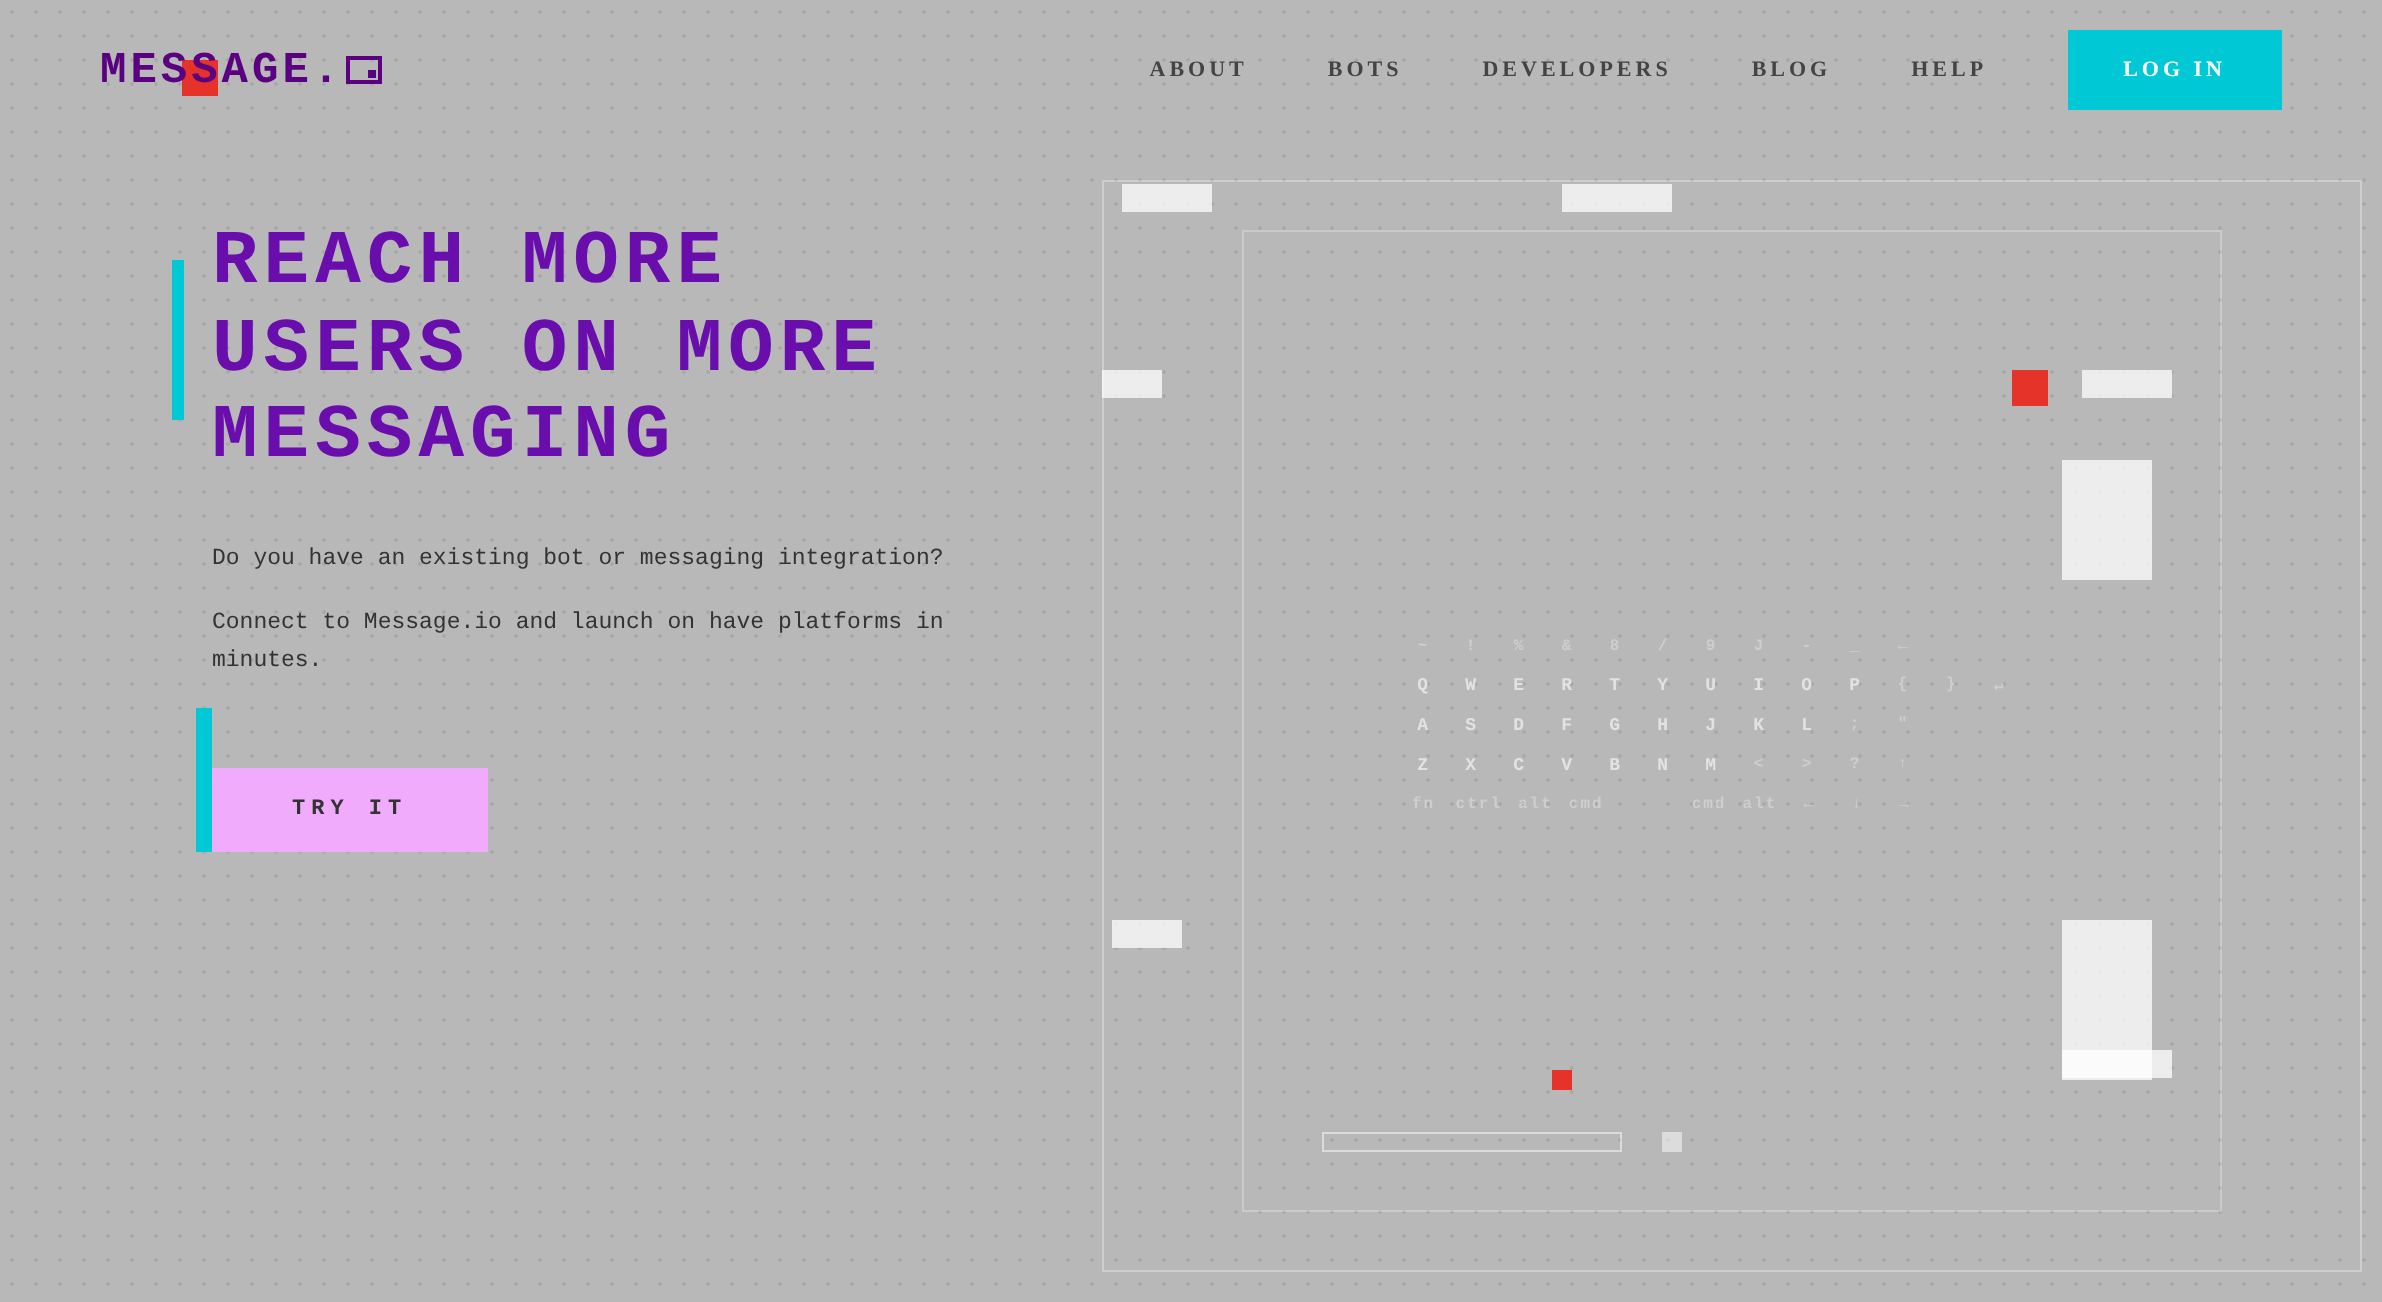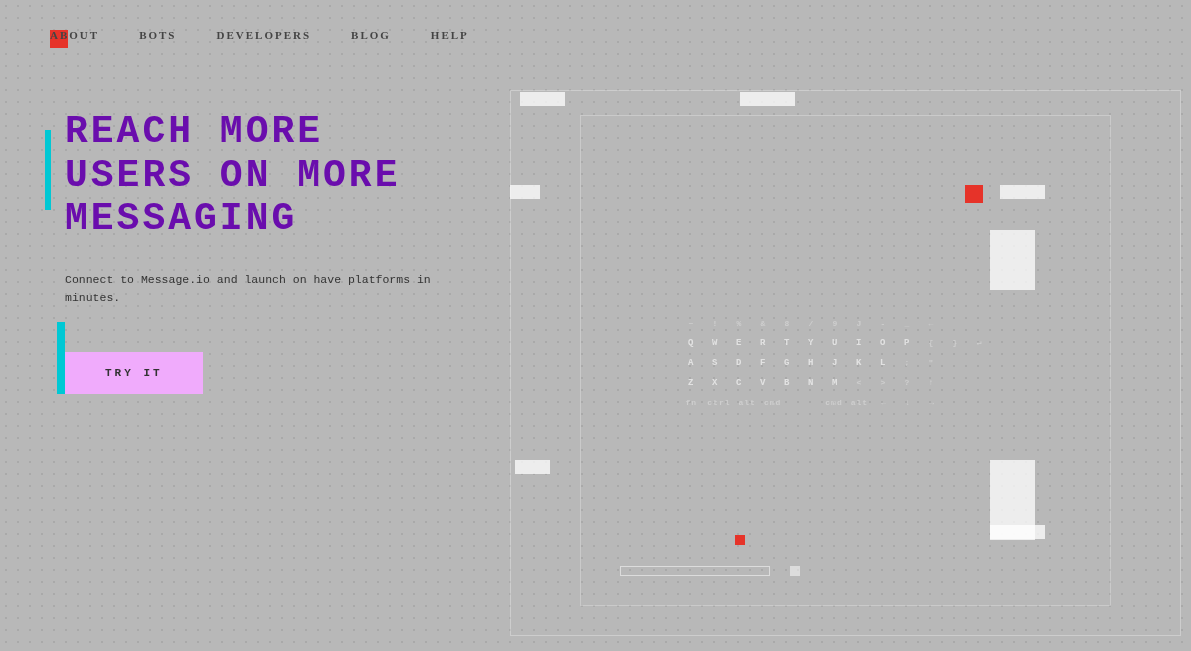--- a/index.html
+++ b/index.html
@@ -104,20 +104,21 @@
       display: flex;
       height: calc(651px - 70px);
     }
 
     
     .left-panel {
       width: 510px;
       padding: 40px 50px 40px 65px;
       flex-shrink: 0;
       position: relative;
+      margin-left: 41px;
     }
 
     
     .red-dot-tl {
       position: absolute;
       top: -40px;
       left: 50px;
       width: 18px;
       height: 18px;
       background: #e63329;
@@ -230,41 +231,46 @@
 
     .red-accent {
       position: absolute;
       background: #e63329;
     }
   </style>
 </head>
 <body>
 
 <nav>
+  <div class="logo">
+    MESSAGE<span class="dot">.</span><span class="icon-q"></span>
+  </div>
   <div class="nav-links">
     <a href="#">ABOUT</a>
     <a href="#">BOTS</a>
     <a href="#">DEVELOPERS</a>
     <a href="#">BLOG</a>
     <a href="#">HELP</a>
+    <a href="#" class="login-btn">LOG IN</a>
   </div>
 </nav>
 
 <div class="main">
 
   <div class="left-panel">
     <div class="red-dot-tl"></div>
     <div class="left-accent"></div>
 
     <h1 class="headline">
       <span>REACH MORE</span><br>
       <span>USERS ON MORE</span><br>
       <span>MESSAGING</span><br>
     </h1>
 
+    <p class="subtext">Do you have an existing bot or messaging integration?</p>
     <p class="subtext">Connect to Message.io and launch on have platforms in minutes.</p>
 
     <div class="try-it-wrapper">
       <button class="try-it-btn">TRY IT</button>
     </div>
   </div>
 
   <div class="right-panel">
 
     <div class="accent-white" style="top:22px; left:230px; width:55px; height:14px;"></div>

